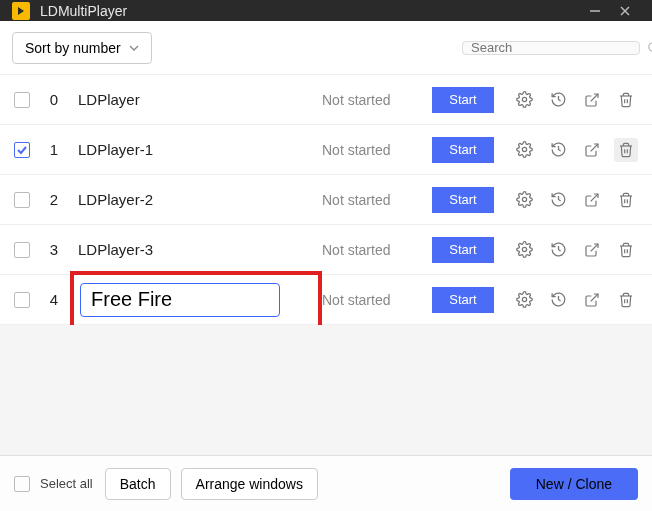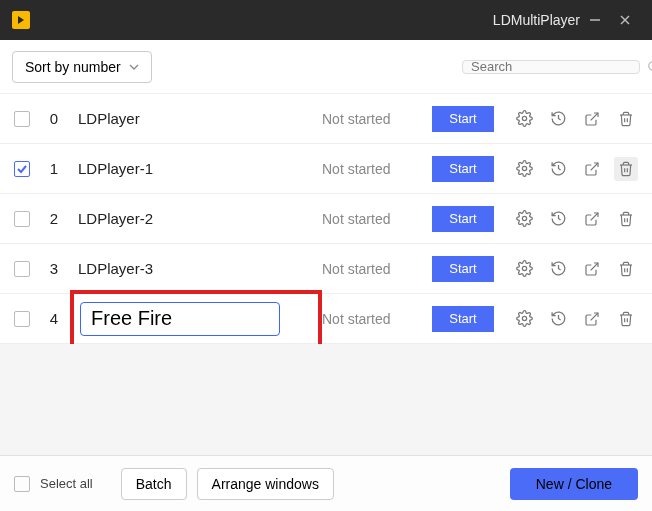--- a/index.html
+++ b/index.html
@@ -1,18 +1,18 @@
 <!DOCTYPE html>
 <html><head>
 <meta charset="utf-8">
 <style>
 * { margin: 0; padding: 0; box-sizing: border-box; font-family: -apple-system, "Segoe UI", Arial, sans-serif; }
 body { background: #f0f0f0; width: 652px; height: 511px; overflow: hidden; }
 .window { width: 652px; height: 511px; background: #fff; display: flex; flex-direction: column; }
-.titlebar { background: #2a2a2a; height: 40px; display: flex; align-items: center; padding: 0 12px; color: #e6e6e6; font-size: 14px; text-align: right; }
+.titlebar { background: #2a2a2a; height: 21px; display: flex; align-items: center; padding: 0 12px; color: #e6e6e6; font-size: 14px; }
 .titlebar .logo { width: 18px; height: 18px; background: #f9b900; margin-right: 10px; display: inline-flex; align-items: center; justify-content: center; border-radius: 2px; }
 .titlebar .logo svg { width: 12px; height: 12px; }
 .titlebar .title { flex: 1; }
 .titlebar .winbtn { width: 30px; height: 36px; display: inline-flex; align-items: center; justify-content: center; cursor: pointer; color: #bbb; }
 .toolbar { height: 54px; display: flex; align-items: center; padding: 0 12px; border-bottom: 1px solid #eee; }
 .sortbtn { height: 32px; border: 1px solid #ccc; border-radius: 4px; background: #fff; padding: 0 12px; font-size: 14px; display: inline-flex; align-items: center; gap: 8px; cursor: pointer; }
 .sortbtn .chev { display: inline-flex; }
 .spacer { flex: 1; }
 .searchwrap { width: 178px; height: 14px; border: 1px solid #ddd; border-radius: 4px; display: flex; align-items: center; padding: 0 8px; background: #fafafa; }
 .searchwrap input { border: none; outline: none; background: transparent; font-size: 13px; flex: 1; color: #666; }
@@ -27,21 +27,21 @@
 .row .editinput { height: 34px; width: 200px; border: 1px solid #3a66ff; border-radius: 4px; padding: 0 10px; font-size: 20px; outline: none; background: #fff; }
 .row .editbox { border: 4px solid #e02020; padding: 8px 6px; margin-left: -8px; }
 .row .status { width: 110px; font-size: 14px; color: #888; text-align: left; }
 .row .startbtn { width: 62px; height: 26px; background: #4a6cf7; color: #fff; border: none; border-radius: 0; font-size: 13px; cursor: pointer; margin-right: 18px; }
 .row .icongrp { display: flex; gap: 10px; align-items: center; }
 .row .ibtn { width: 24px; height: 24px; display: inline-flex; align-items: center; justify-content: center; cursor: pointer; color: #777; border-radius: 3px; }
 .row .ibtn.hover { background: #eee; }
 .emptyspace { flex: 1; background: #f5f5f5; }
 .footer { height: 56px; border-top: 1px solid #e0e0e0; background: #fdfdfd; display: flex; align-items: center; padding: 0 14px; gap: 10px; }
 .footer .chk { width: 16px; height: 16px; border: 1px solid #bbb; border-radius: 2px; cursor: pointer; display: inline-flex; }
-.footer .sellabel { font-size: 13px; color: #444; margin-right: 18px; }
+.footer .sellabel { font-size: 13px; color: #444; margin-right: 2px; }
 .footer .fbtn { height: 32px; border: 1px solid #ccc; background: #fff; border-radius: 4px; padding: 0 14px; font-size: 14px; cursor: pointer; }
 .footer .primary { background: #4a6cf7; color: #000000; border: none; padding: 0 26px; }
 .footer .fspacer { flex: 1; }
 svg { display: block; }
 </style>
 </head>
 <body>
 
 <div class="window">
   <div class="titlebar">

